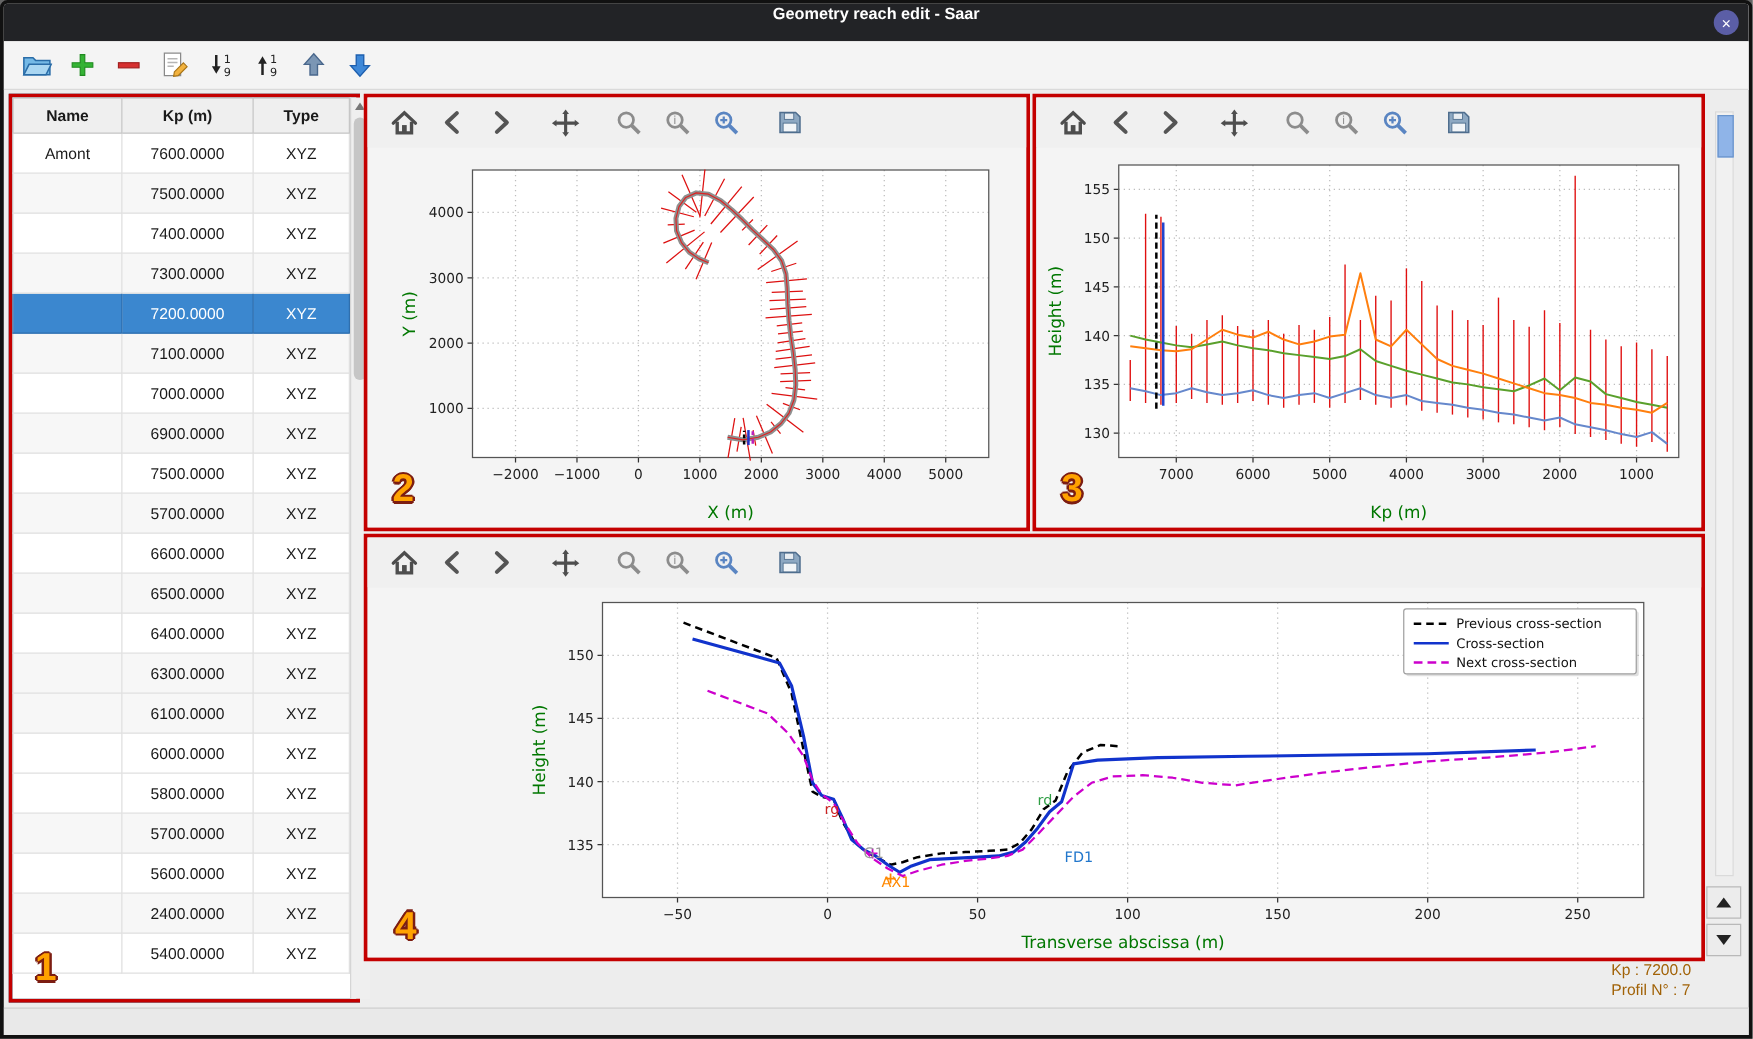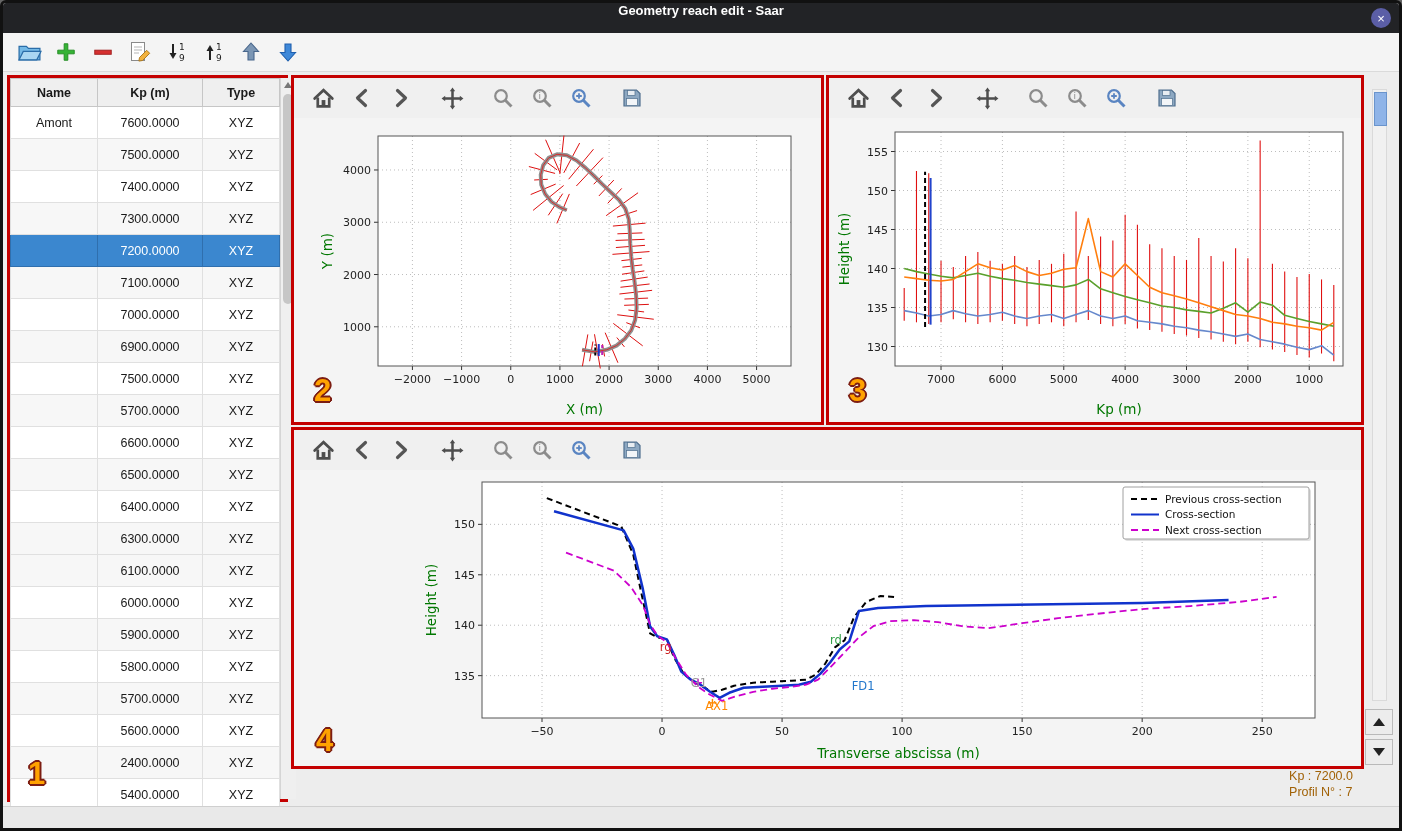--- a/index.html
+++ b/index.html
@@ -210,25 +210,20 @@
               <td>XYZ</td>
             </tr>
             <tr class="alt">
               <td></td>
               <td>6100.0000</td>
               <td>XYZ</td>
             </tr>
             <tr>
               <td></td>
               <td>6000.0000</td>
-              <td>XYZ</td>
-            </tr>
-            <tr class="alt">
-              <td></td>
-              <td>5900.0000</td>
               <td>XYZ</td>
             </tr>
             <tr>
               <td></td>
               <td>5800.0000</td>
               <td>XYZ</td>
             </tr>
             <tr class="alt">
               <td></td>
               <td>5700.0000</td>

